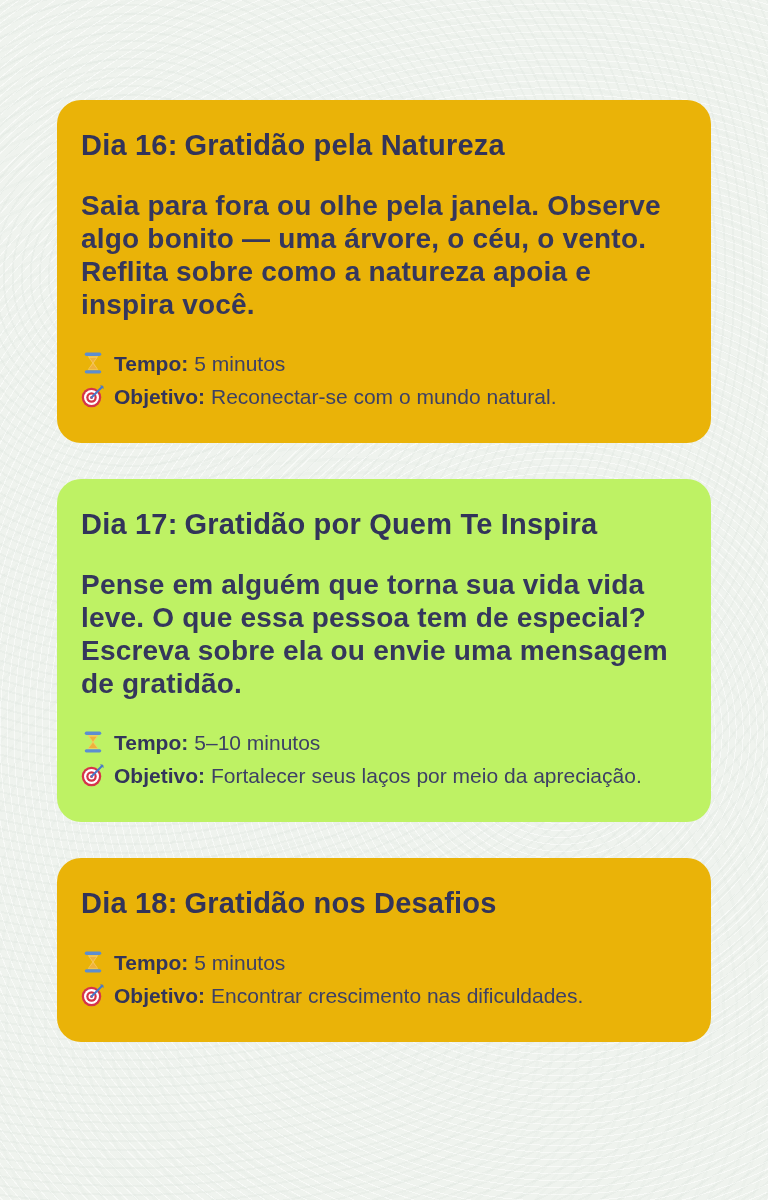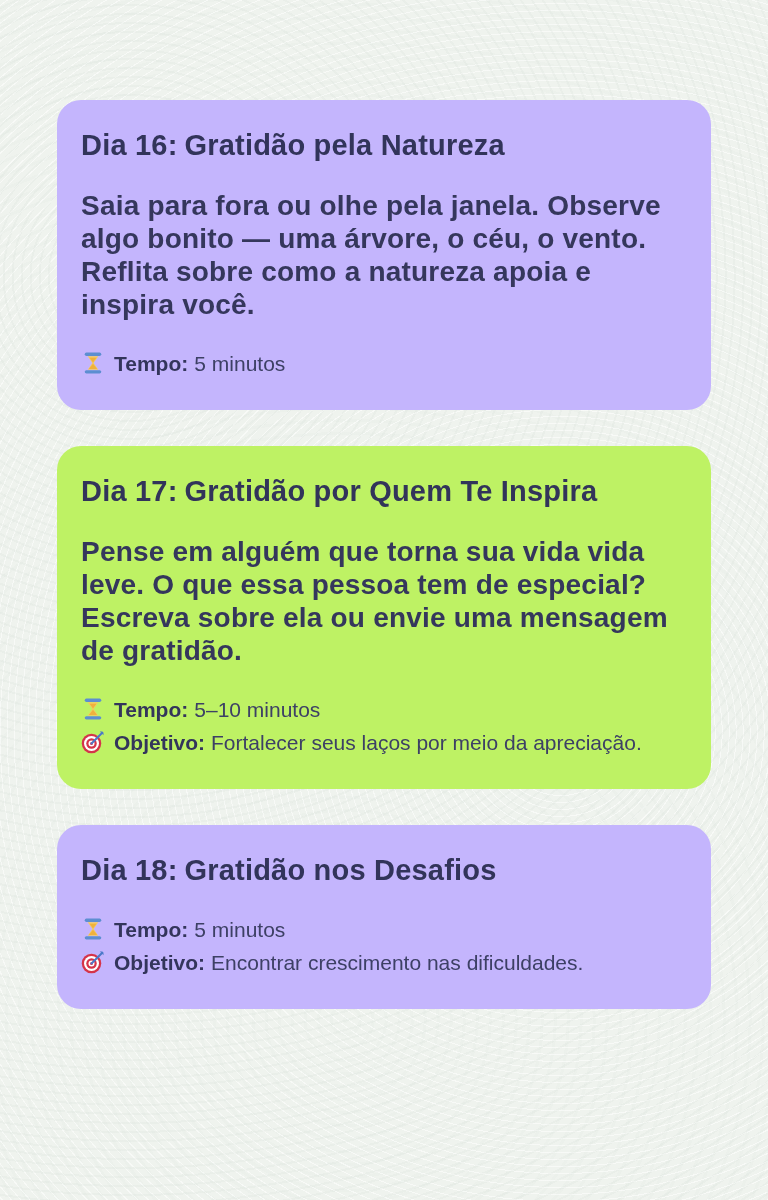--- a/index.html
+++ b/index.html
@@ -21,21 +21,21 @@
 
   .card {
     width: 654px;
     border-radius: 24px;
     padding: 28px 24px 30px 24px;
     margin-bottom: 36px;
     color: #35375c;
   }
   .card:last-child { margin-bottom: 0; }
 
-  .card.teal     { background: #c4b5fd; }
+  .card.teal     { background: #eab308; }
   .card.lavender { background: #bef264; }
 
   .card-title {
     font-size: 29px;
     font-weight: 600;
     letter-spacing: 0.2px;
     color: #32345a;
     margin-bottom: 26px;
     line-height: 1.2;
   }
@@ -86,20 +86,31 @@
 
   <div class="meta-line">
     <span class="meta-icon"><svg width="24" height="24" viewBox="0 0 32 32">
           <rect x="5" y="2" width="22" height="4.5" rx="2.2" fill="#5d8ed1"></rect>
           <rect x="5" y="25.5" width="22" height="4.5" rx="2.2" fill="#5d8ed1"></rect>
           <path d="M9 7 H23 L16.8 16 L23 25 H9 L15.2 16 Z" fill="#f6ca5e"></path>
           <path d="M11.5 9 H20.5 L16 15.2 Z" fill="#efb13d"></path>
           <path d="M16 17 L21.5 24 H10.5 Z" fill="#efb13d"></path>
         </svg></span><span class="meta-label">Tempo:</span><span class="meta-value">5 minutos</span>
   </div>
+  <div class="meta-line">
+    <span class="meta-icon"><svg width="24" height="24" viewBox="0 0 32 32">
+          <circle cx="14" cy="18" r="13" fill="#d5344a"></circle>
+          <circle cx="14" cy="18" r="10" fill="#ffffff"></circle>
+          <circle cx="14" cy="18" r="7" fill="#d5344a"></circle>
+          <circle cx="14" cy="18" r="4" fill="#ffffff"></circle>
+          <circle cx="14" cy="18" r="2" fill="#d5344a"></circle>
+          <path d="M14 18 L27 5" stroke="#4a79c9" stroke-width="2.6" stroke-linecap="round"></path>
+          <path d="M25 2 L30 7 L30 3.5 L28.5 2 Z" fill="#4a79c9"></path>
+        </svg></span><span class="meta-label">Objetivo:</span><span class="meta-value">Reconectar-se com o mundo natural.</span>
+  </div>
 </section>
 
 <section class="card lavender">
   <h2 class="card-title">
     <span class="title-prefix">Dia 17:</span><span>Gratidão por Quem Te Inspira</span>
   </h2>
   <p class="card-body">Pense em alguém que torna sua vida vida leve. O que essa pessoa tem de especial? Escreva sobre ela ou envie uma mensagem de gratidão.</p>
 
   <div class="meta-line">
     <span class="meta-icon"><svg width="24" height="24" viewBox="0 0 32 32">

